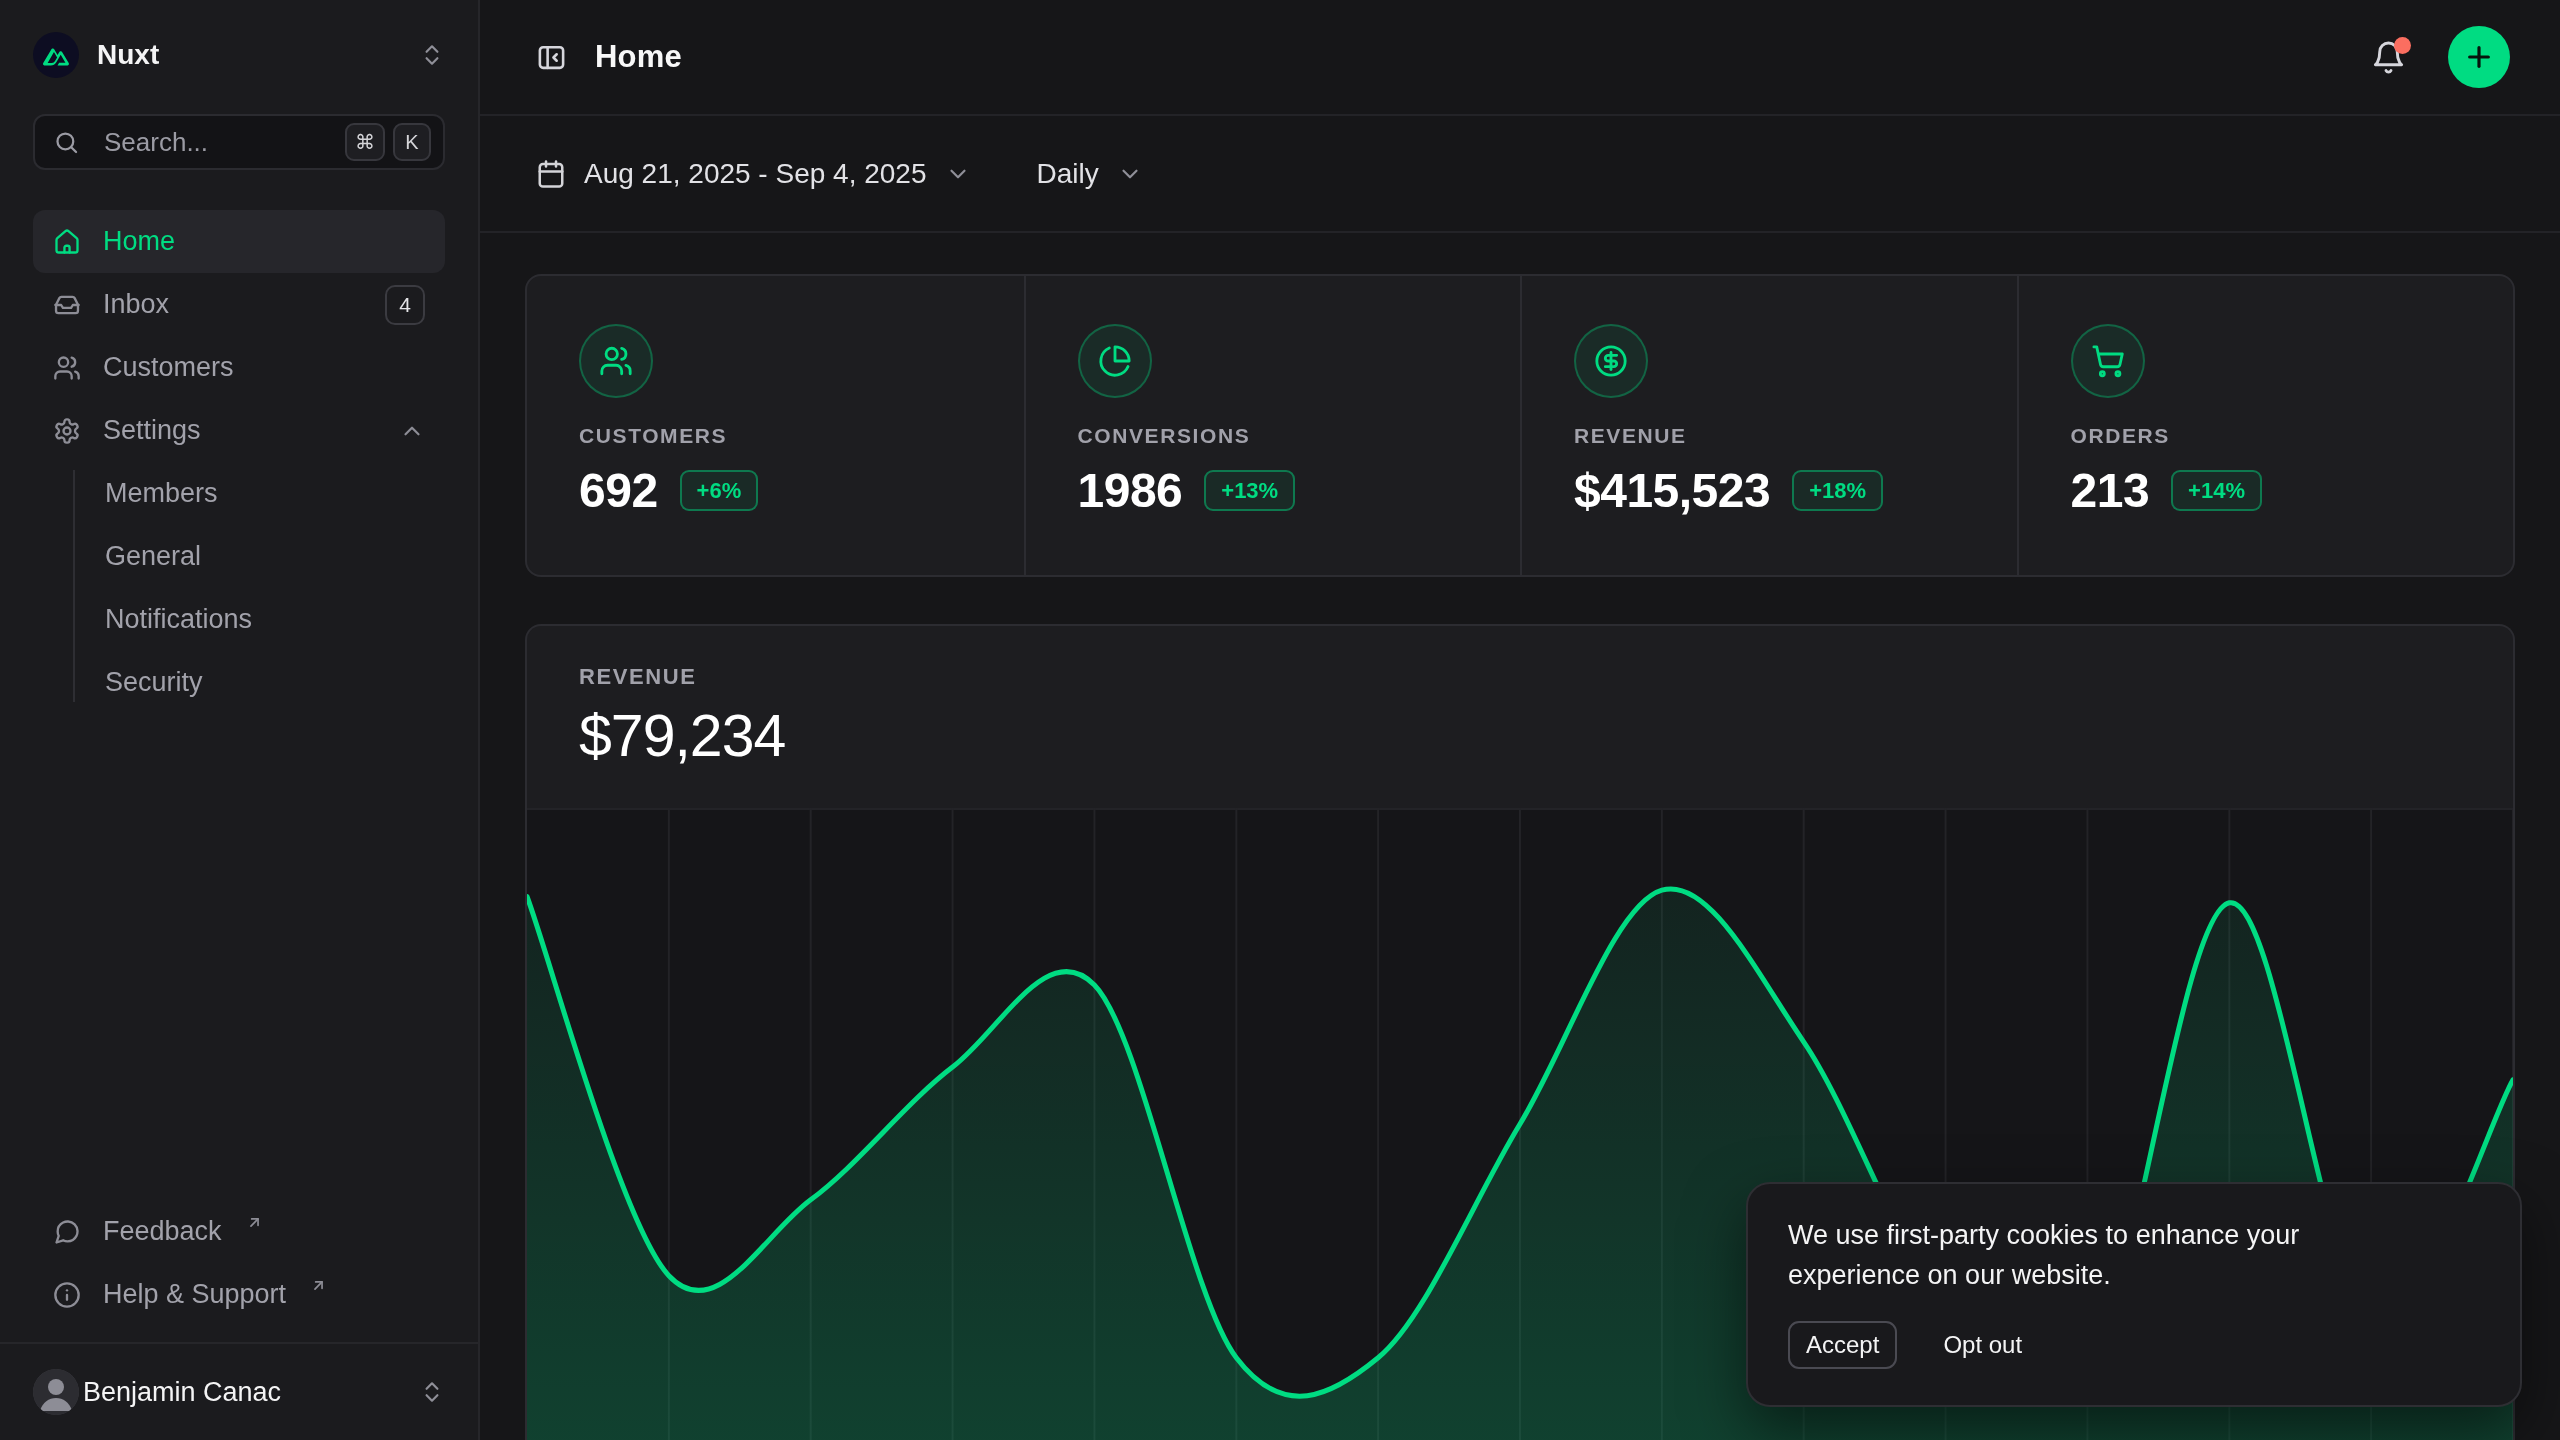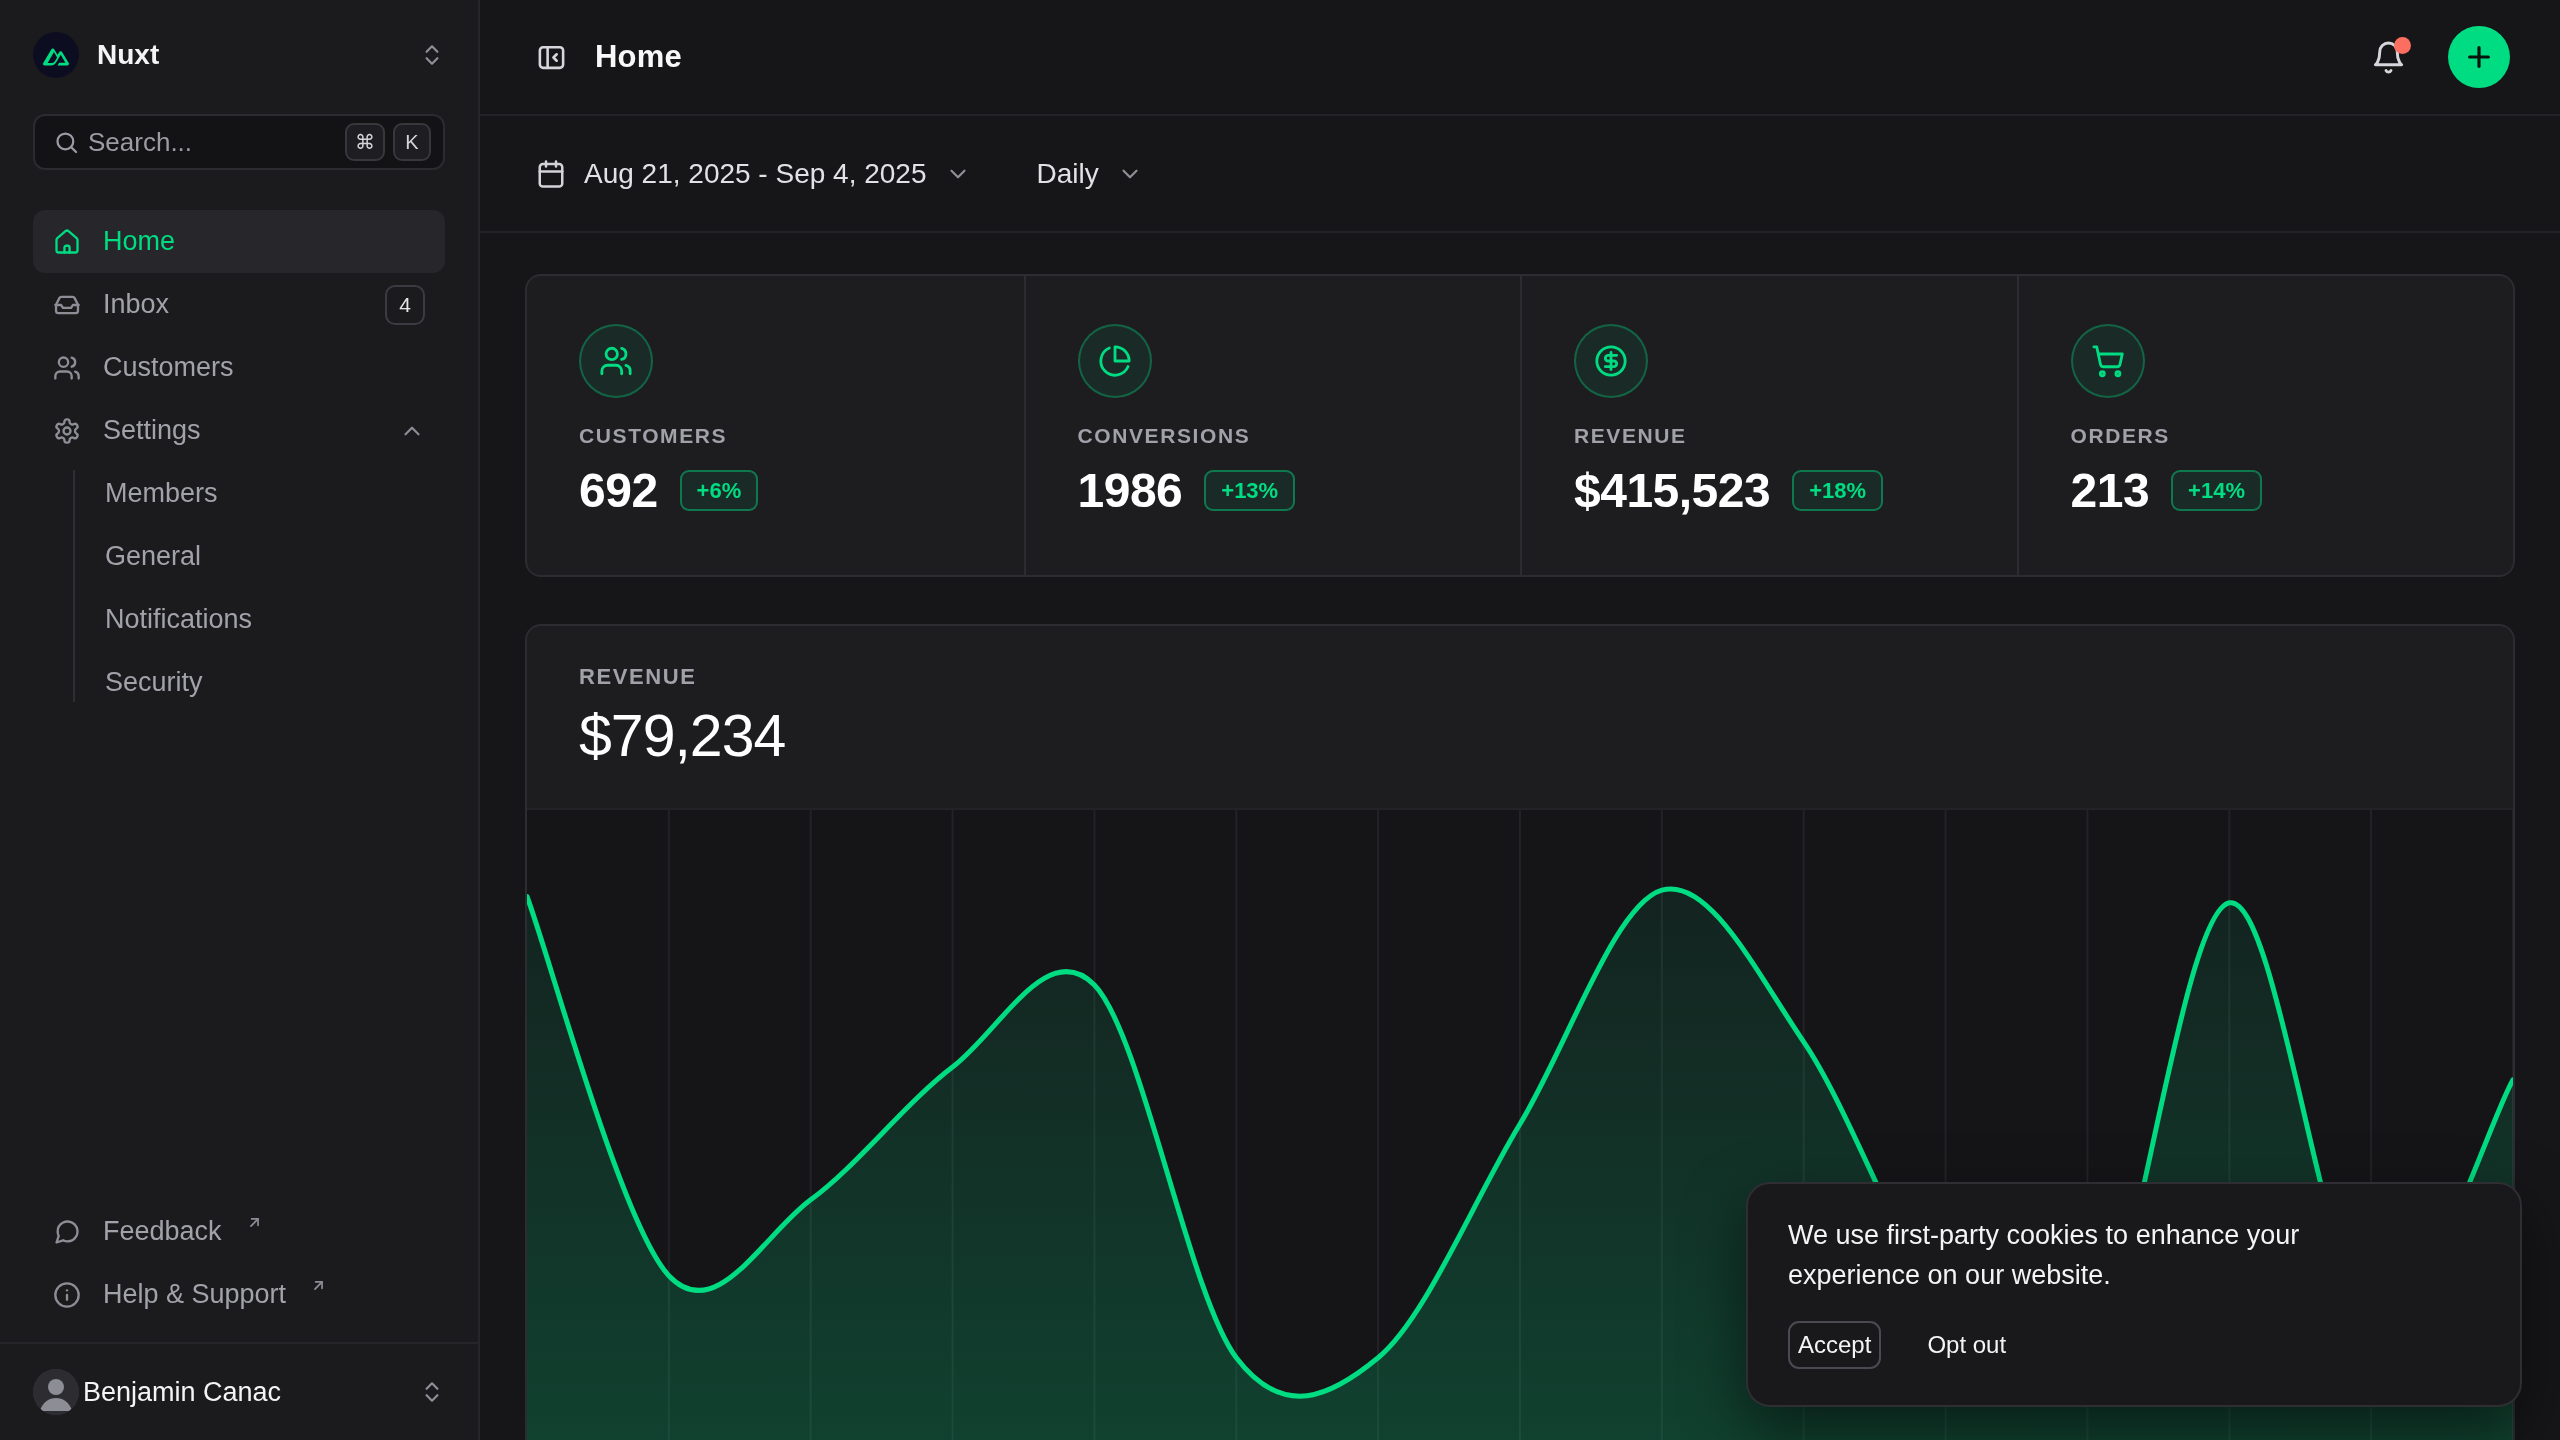--- a/index.html
+++ b/index.html
@@ -12,21 +12,21 @@
   .app { display:flex; height:100%; }
 
   
   .sidebar { width:480px; flex:0 0 480px; background:#1b1b1e; border-right:2px solid #26262a; display:flex; flex-direction:column; }
   .brand-row { margin:26px 33px 0; height:58px; display:flex; align-items:center; gap:18px; cursor:pointer; }
   .logo-circle { width:46px; height:46px; border-radius:50%; background:#0d0d22; display:flex; align-items:center; justify-content:center; flex:0 0 46px; }
   .brand-name { font-size:28px; font-weight:600; color:#f4f4f5; }
   .updown-icon { margin-left:auto; color:#8f8f98; display:flex; }
 
   .search-btn { margin:30px 33px 0; height:56px; border-radius:12px; background:#131316; border:2px solid #2b2b30;
-    display:flex; align-items:center; gap:8px; padding:0 12px 0 18px; color:#9b9ba4; font-size:26px; cursor:pointer; }
+    display:flex; align-items:center; gap:24px; padding:0 12px 0 18px; color:#9b9ba4; font-size:26px; cursor:pointer; }
   .search-kbds { margin-left:auto; display:flex; gap:8px; }
   .kbd { min-width:38px; height:38px; padding:0 8px; border:2px solid #37373d; border-radius:9px; background:#1e1e22;
     display:flex; align-items:center; justify-content:center; font-size:20px; color:#d4d4d8; }
 
   .nav { margin:40px 33px 0; display:flex; flex-direction:column; }
   .nav-item { height:63px; border-radius:12px; display:flex; align-items:center; gap:22px; padding:0 20px;
     color:#a2a2ab; font-size:27px; font-weight:500; cursor:pointer; }
   .nav-item .nav-ic { color:#8d8d96; display:flex; }
   .nav-item.active { background:#26262b; color:#00dc82; }
   .nav-item.active .nav-ic { color:#00dc82; }
@@ -83,21 +83,21 @@
   .rev-label { font-size:22px; letter-spacing:1.6px; color:#a1a1aa; font-weight:600; }
   .rev-value { margin-top:12px; font-size:59px; font-weight:400; letter-spacing:-1px; color:#fff; }
   .plot { flex:1; min-height:0; position:relative; background:#151518; }
   .plot svg { position:absolute; inset:0; width:100%; height:100%; display:block; }
 
   
   .cookie { position:absolute; right:38px; bottom:33px; width:776px; background:#19191c; border:2px solid #2e2e33;
     border-radius:24px; padding:32px 40px 36px; box-shadow:0 24px 60px rgba(0,0,0,.5); }
   .cookie-msg { margin:0; font-size:27px; line-height:1.46; color:#f4f4f5; max-width:650px; font-weight:500; }
   .cookie-actions { margin-top:26px; display:flex; align-items:center; gap:46px; }
-  .accept-btn { height:48px; padding:0 8px; border-radius:11px; border:2px solid #4a4a52; background:transparent;
+  .accept-btn { height:48px; padding:0 16px; border-radius:11px; border:2px solid #4a4a52; background:transparent;
     color:#f4f4f5; font-size:24px; font-weight:500; font-family:"Liberation Sans",sans-serif; cursor:pointer; }
   .optout-btn { background:none; border:none; padding:0; color:#f4f4f5; font-size:24px; font-weight:500;
     font-family:"Liberation Sans",sans-serif; cursor:pointer; }
 </style>
 </head>
 <body>
 
 <div class="app">
 
   <aside class="sidebar">

